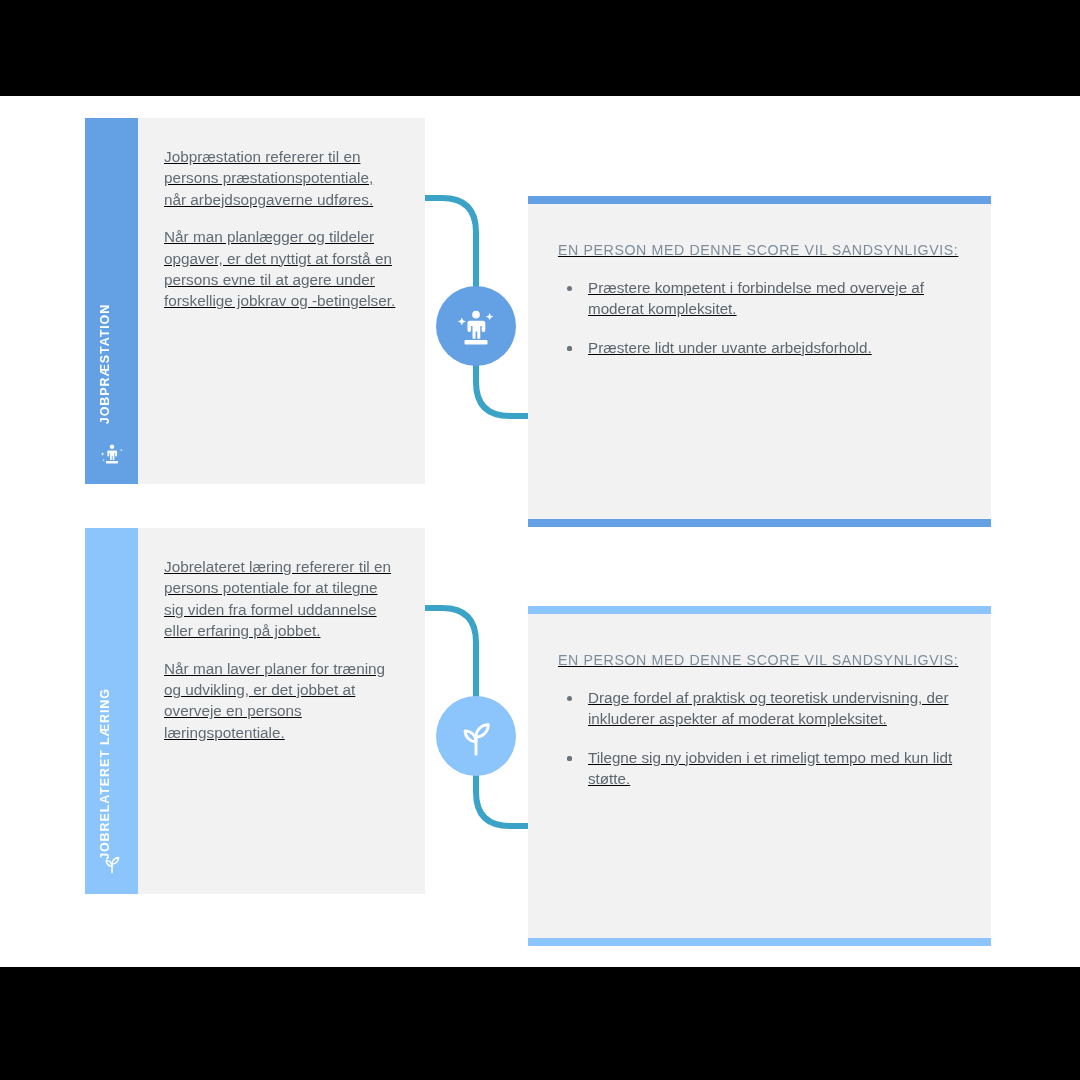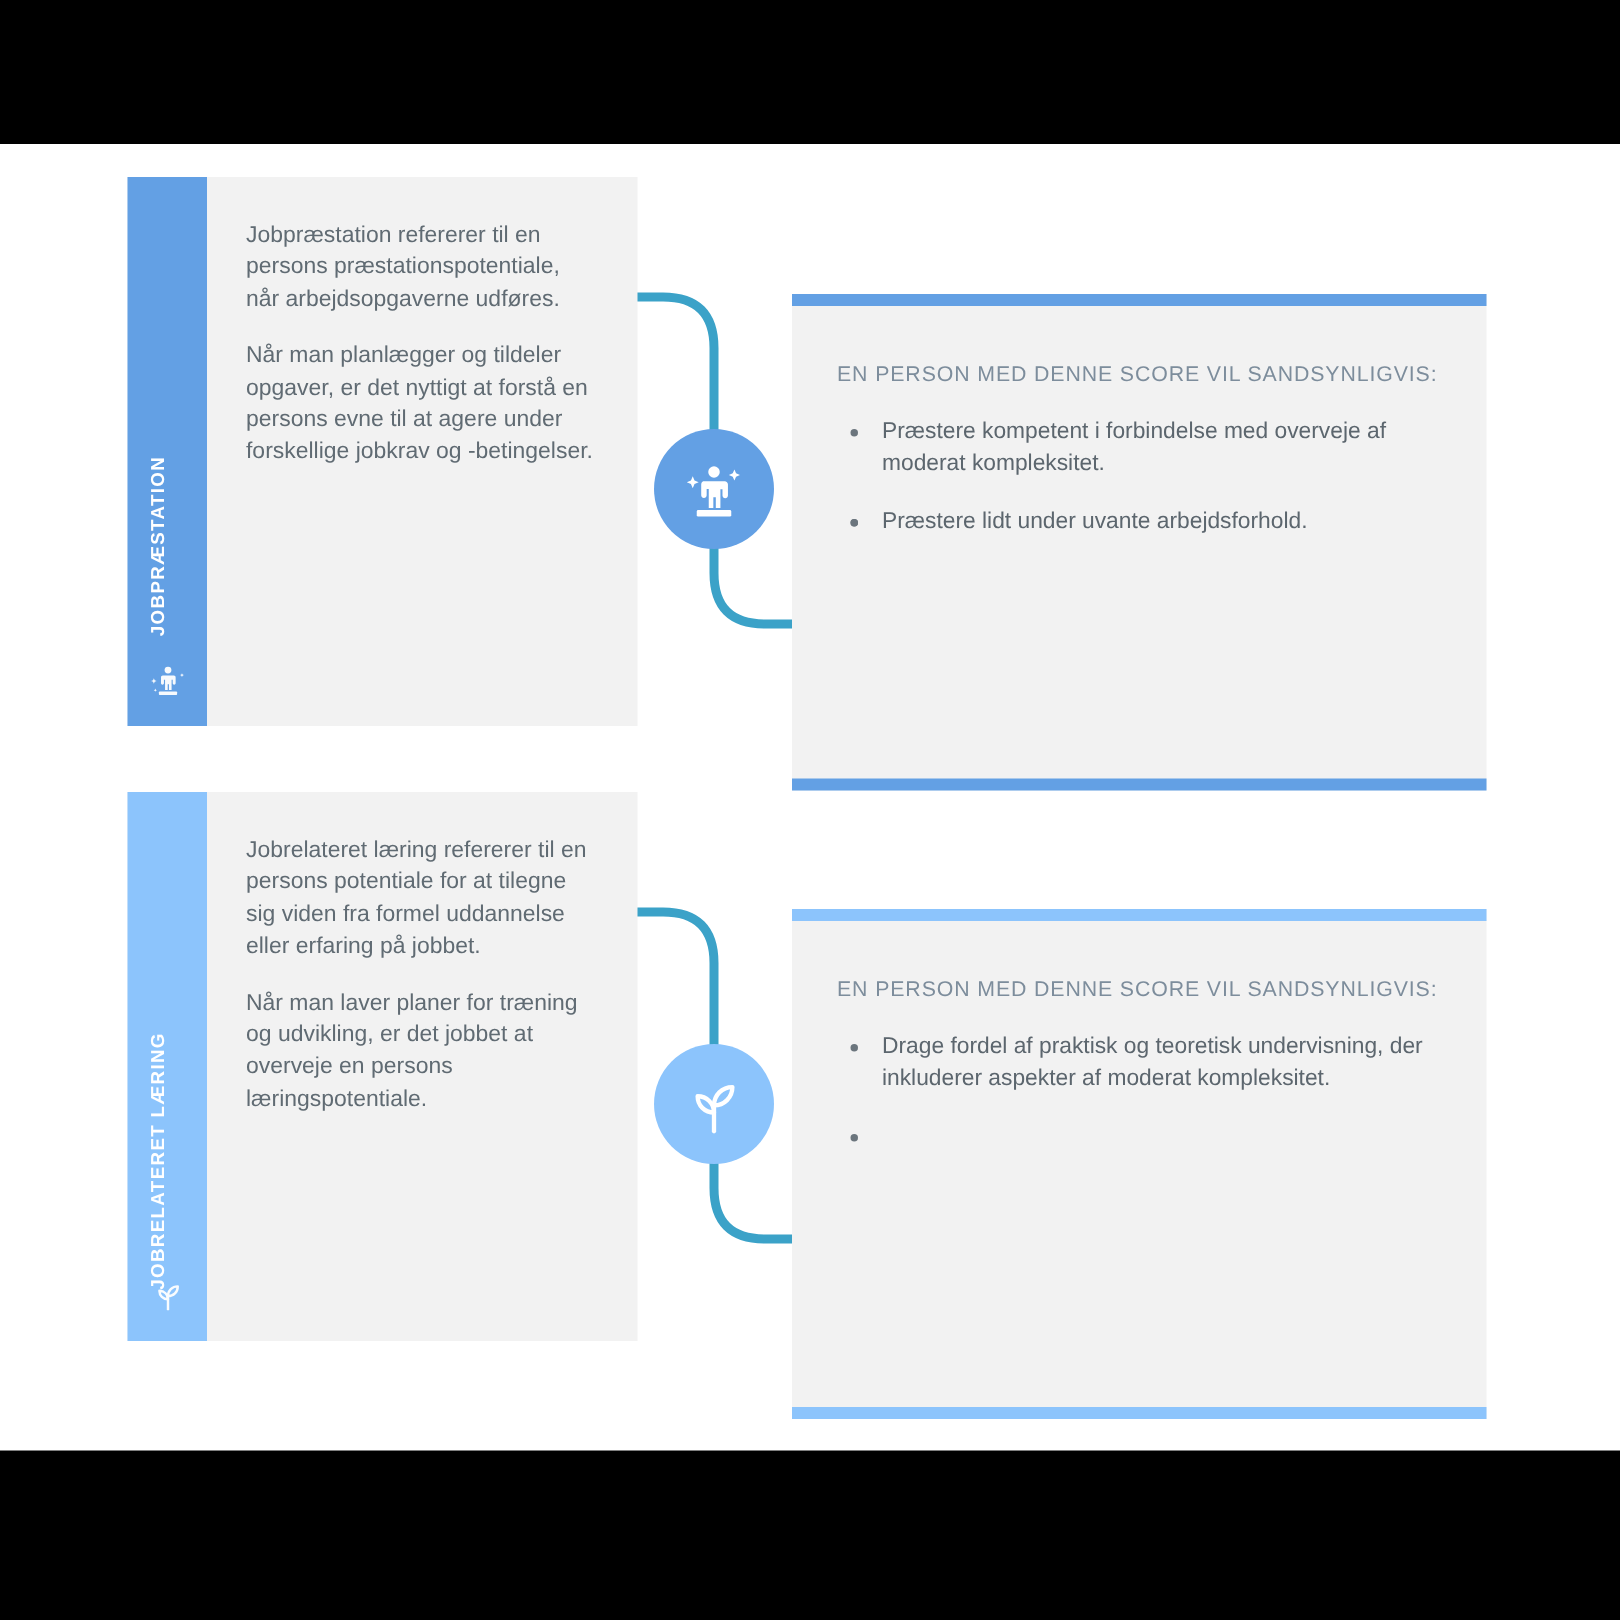--- a/index.html
+++ b/index.html
@@ -89,20 +89,21 @@
     transform: translateX(-50%);
     width: 26px;
     height: 26px;
     opacity: 0.95;
   }
 
   .left-body {
     flex: 1 1 auto;
     padding: 28px 26px 20px 26px;
     box-sizing: border-box;
+    text-decoration: underline;
   }
 
   .left-para {
     color: #606b73;
     font-size: 15.3px;
     line-height: 1.40;
     margin: 0 0 16px 0;
   }
   .left-para:last-child { margin-bottom: 0; }
 
@@ -146,20 +147,21 @@
     position: absolute;
     left: 0;
     width: 100%;
     height: 8px;
   }
   .edge-bar.top { top: 0; }
   .edge-bar.bottom { bottom: 0; }
 
   .right-body {
     padding: 46px 30px 24px 30px;
+    text-decoration: underline;
   }
 
   .right-heading {
     color: #7d8d9c;
     font-size: 14.2px;
     letter-spacing: 0.6px;
     margin: 0 0 20px 0;
     font-weight: 400;
   }
 
@@ -295,20 +297,24 @@
         <div class="right-body">
           <p class="right-heading">EN PERSON MED DENNE SCORE VIL SANDSYNLIGVIS:</p>
           <ul class="bullets">
             <li>
               <span class="dot"></span>
               <span>Drage fordel af praktisk og teoretisk undervisning, der inkluderer aspekter af moderat kompleksitet.</span>
             </li>
             <li>
               <span class="dot"></span>
             </li>
+            <li>
+              <span class="dot"></span>
+              <span>Tilegne sig ny jobviden i et rimeligt tempo med kun lidt støtte.</span>
+            </li>
           </ul>
         </div>
         <div class="edge-bar bottom" style="background:#8cc4fc"></div>
       </div>
     </div>
 
   </div>
 </div>
 
 </body></html>

